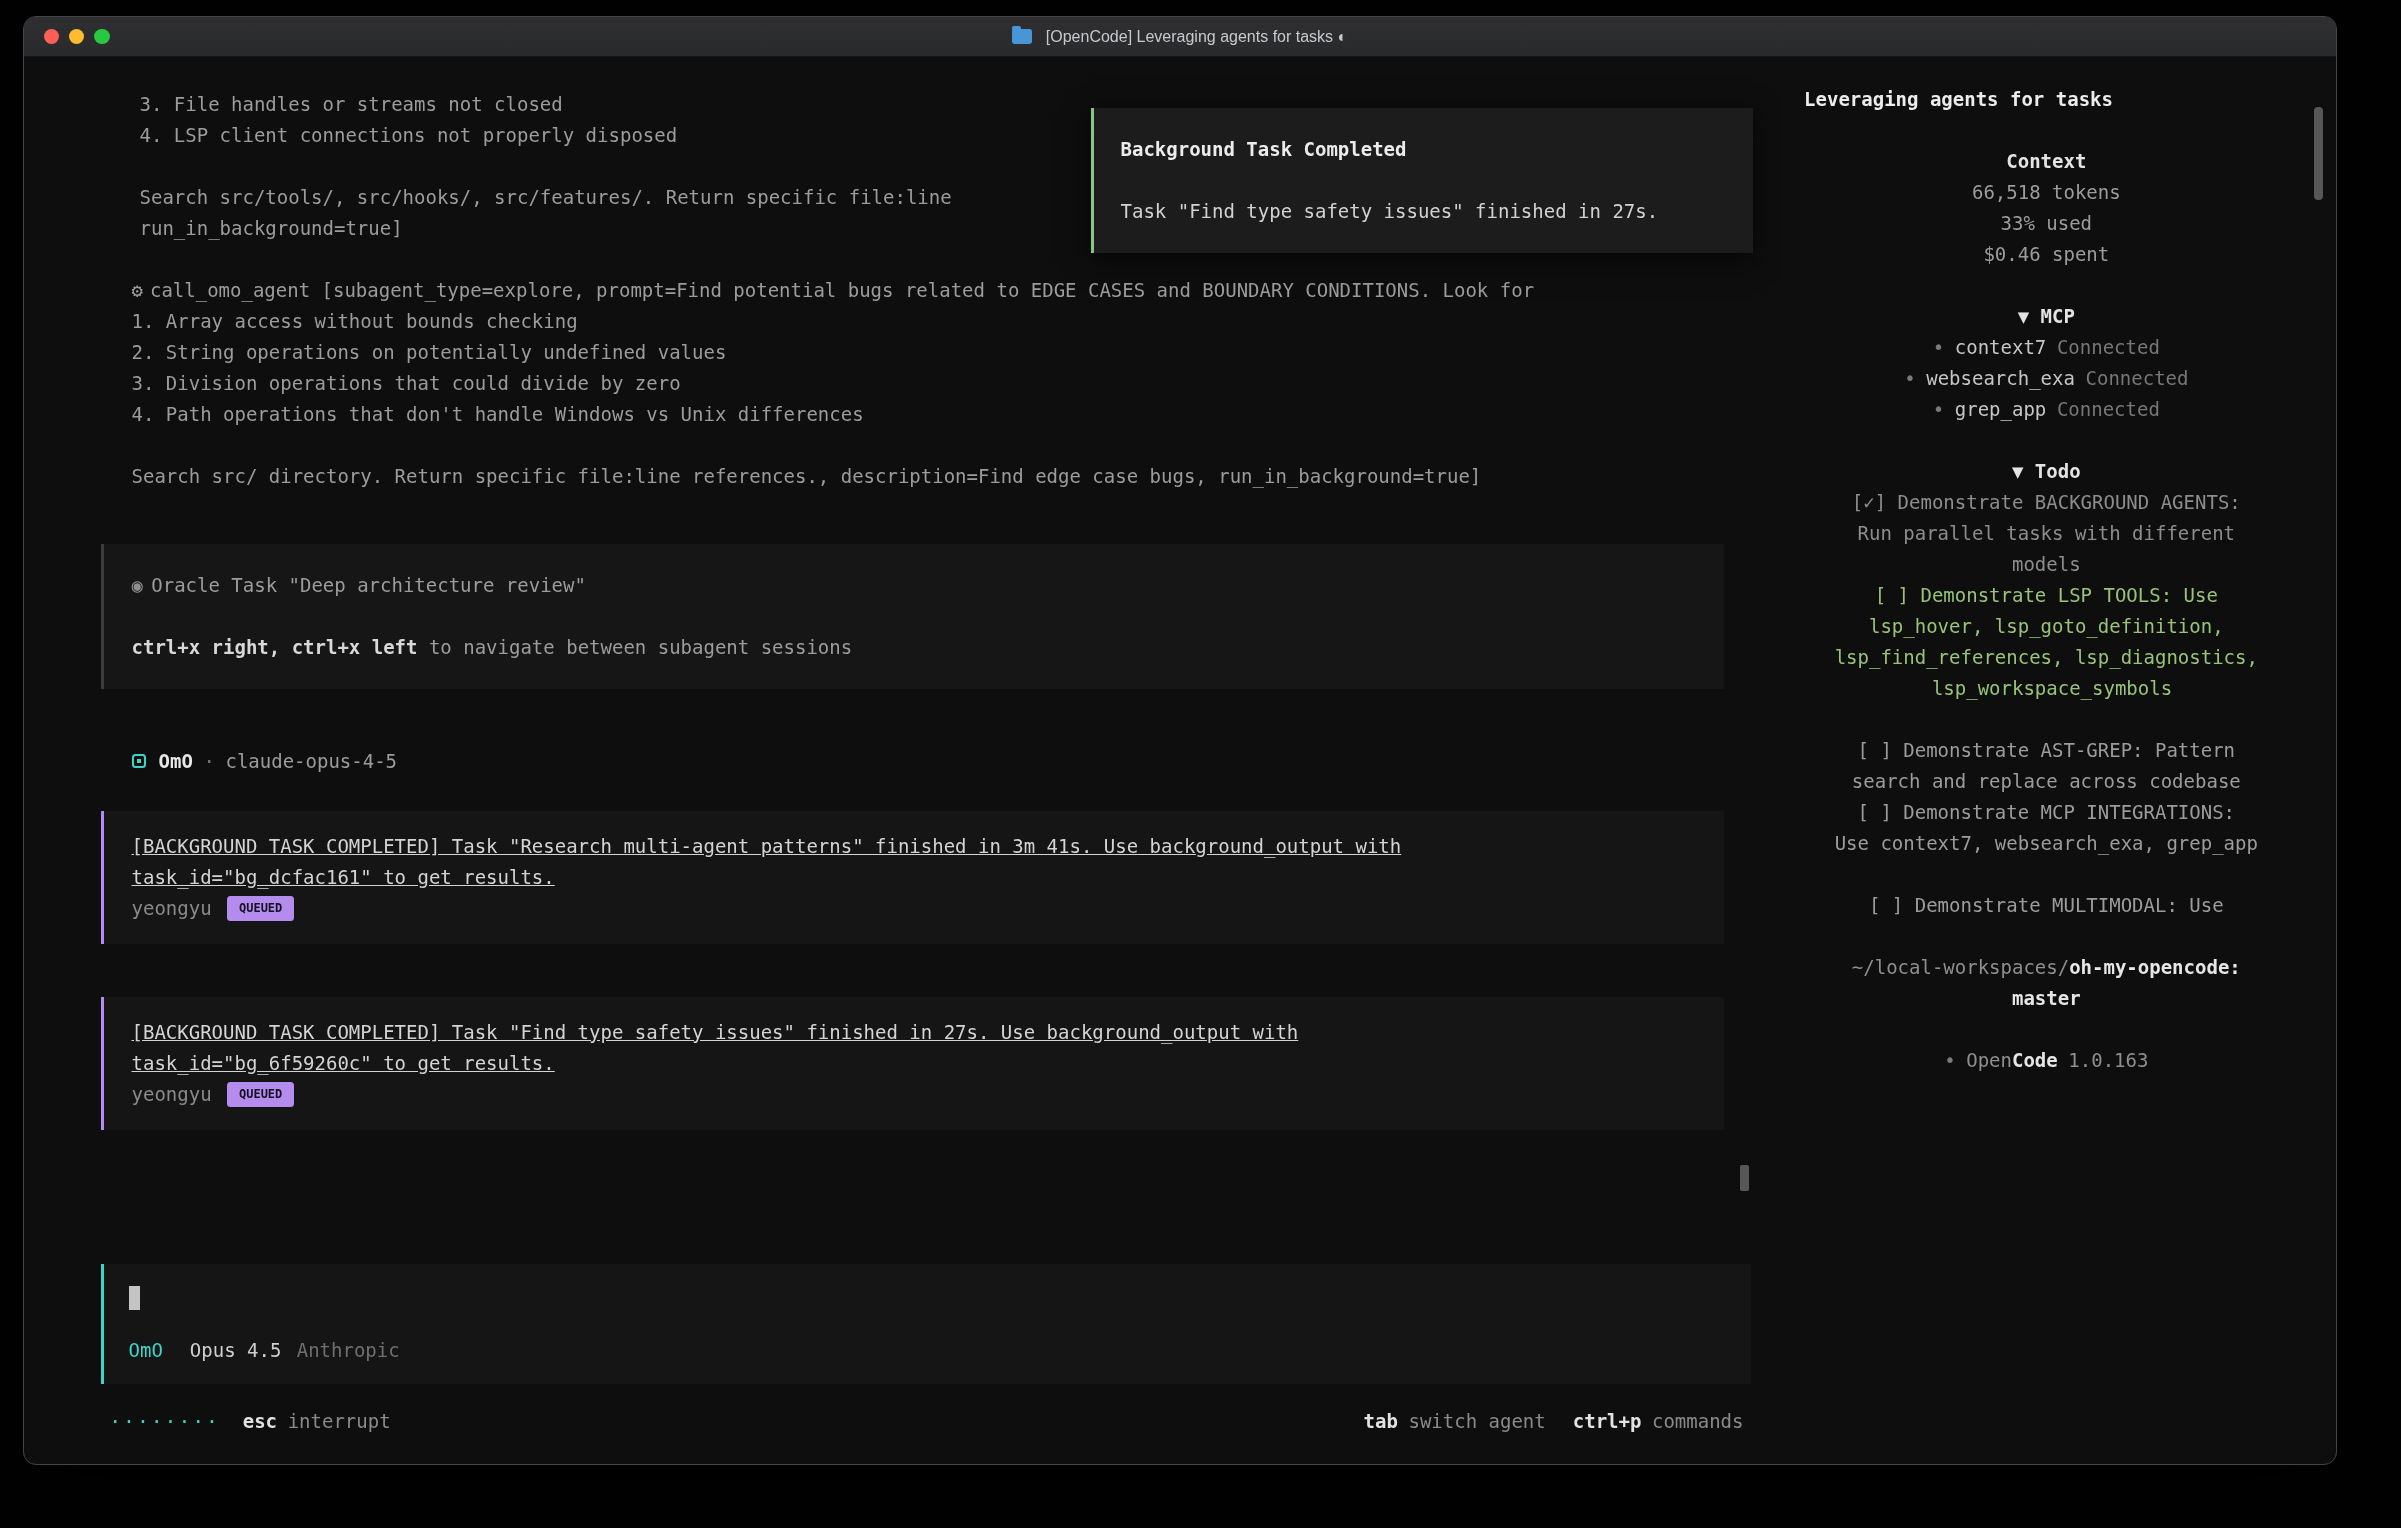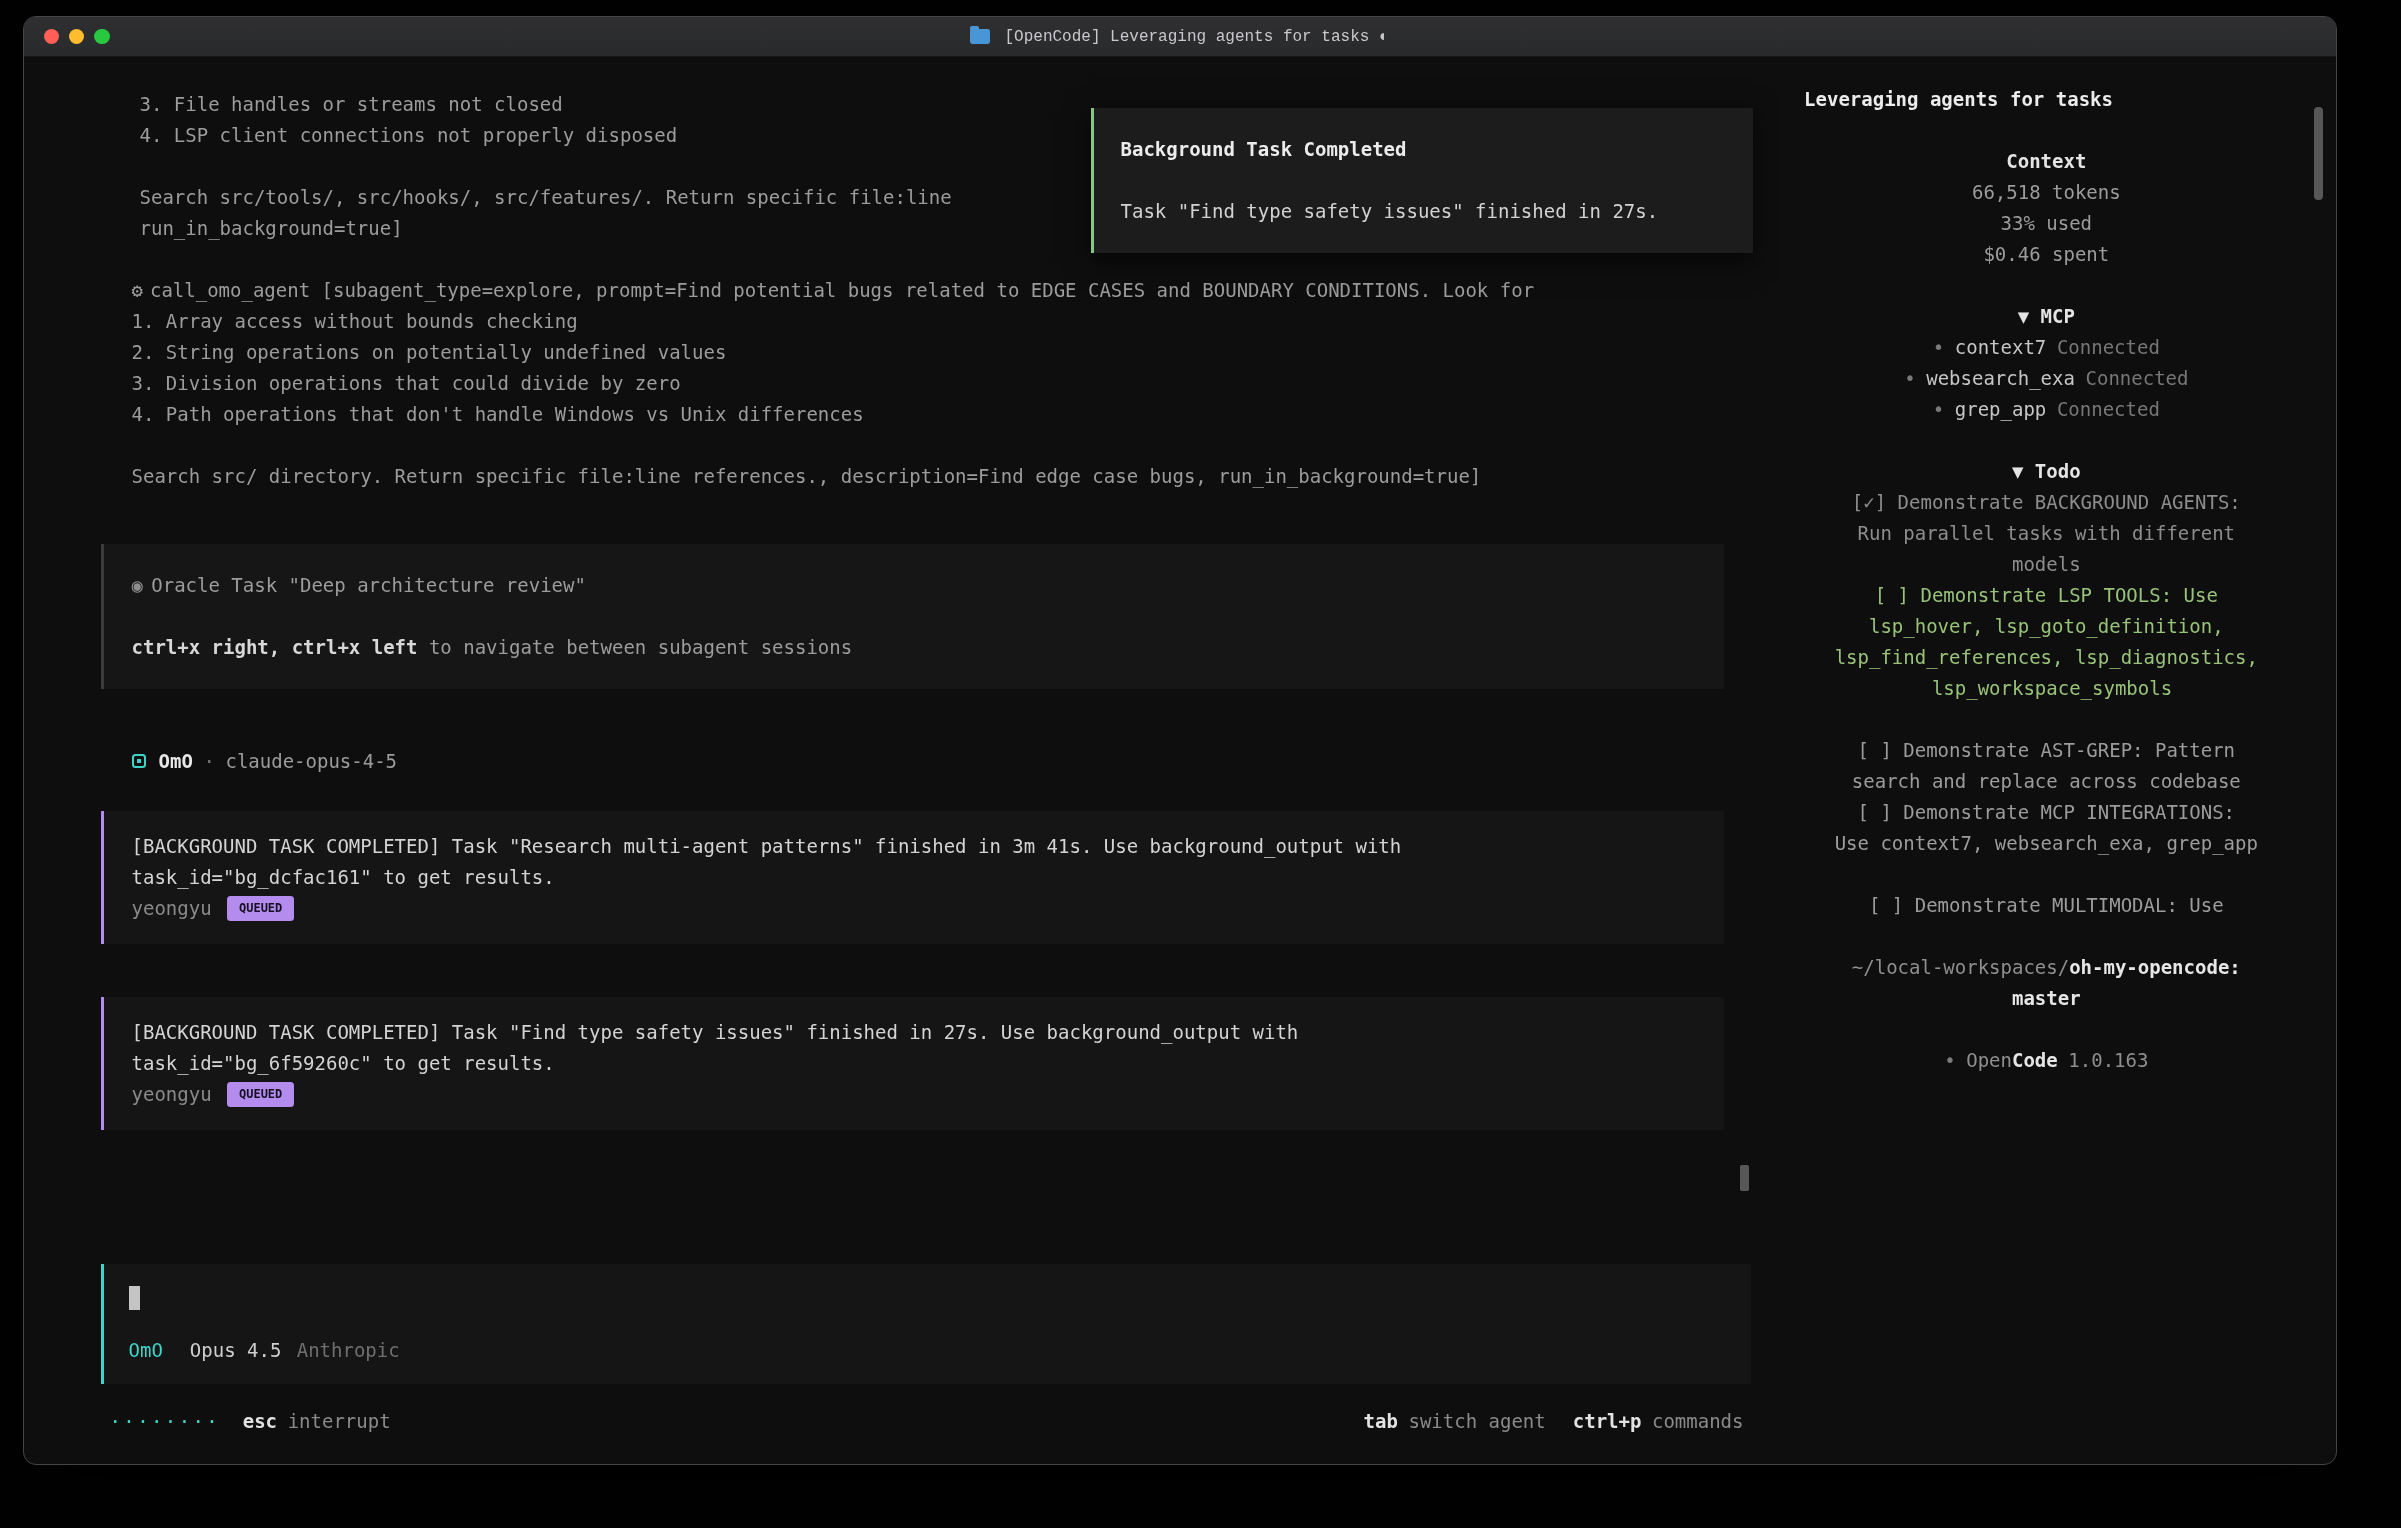--- a/index.html
+++ b/index.html
@@ -15,21 +15,21 @@
           border-radius:13px;overflow:hidden;border:0.6px solid #454547;box-shadow:0 23.6px 83px rgba(0,0,0,.85);
           display:flex;flex-direction:column;}
 
   
   .titlebar{flex:0 0 40px;background:linear-gradient(#2f2f31,#292a2c);border-bottom:0.6px solid #151515;
             display:flex;align-items:center;position:relative;}
   .traffic{display:flex;gap:10px;padding-left:20px;z-index:2;}
   .tl{width:15.4px;height:15.4px;border-radius:50%;}
   .tl.red{background:#ff5f57;} .tl.yellow{background:#febc2e;} .tl.green{background:#28c840;}
   .titletext{position:absolute;left:0;right:0;display:flex;justify-content:center;align-items:center;gap:14px;
-             font-family:Liberation Mono, monospace;font-size:16px;color:#c9c9cd;}
+             font-family:Liberation Sans, sans-serif;font-size:16px;color:#c9c9cd;}
   .folder-ic{width:20px;height:14.8px;background:#4896d6;border-radius:2.4px;position:relative;display:inline-block;}
   .folder-ic::before{content:"";position:absolute;top:-3.5px;left:0;width:8.9px;height:4.7px;background:#4896d6;border-radius:1.8px 1.8px 0 0;}
 
   
   .bodyrow{flex:1;display:flex;min-height:0;font-size:19px;line-height:31px;}
 
   .main{flex:1;min-width:0;display:flex;flex-direction:column;position:relative;}
   .scrollarea{flex:1 1 auto;min-height:0;overflow:hidden;position:relative;padding:23.6px 57px 0 77px;}
 
   .plain{color:var(--text);white-space:pre-wrap;padding-left:31px;margin:8px;}
@@ -49,21 +49,21 @@
 
   .agent-header{margin-top:57px;padding-left:31px;display:flex;align-items:center;}
   .omo-icon{width:14px;height:14px;border:2.4px solid var(--teal);border-radius:3.5px;position:relative;margin-right:13px;flex:0 0 auto;}
   .omo-icon::after{content:"";position:absolute;inset:3px;background:var(--teal);}
   .agent-name{color:var(--bright);font-weight:bold;}
   .agent-sep{color:#777;margin:0 10.6px;}
   .agent-model{color:var(--text);}
 
   .msg{background:var(--card);border-left:3.5px solid var(--purple);padding:20px 28px;color:#d4d4d4;}
   .msg.m1{margin-top:34px;} .msg.m2{margin-top:53px;}
-  .msg .mtext{white-space:pre-wrap;}
+  .msg .mtext{white-space:pre-wrap;text-decoration:underline;}
   .msg .meta{display:flex;align-items:center;}
   .author{color:var(--dim);margin-right:15.4px;}
   .badge{background:var(--purple);color:#141022;font-weight:bold;font-size:12px;line-height:25px;padding:0 12px;border-radius:3.5px;}
 
   .vtrack{position:absolute;right:32px;top:21px;bottom:5.9px;width:8.3px;}
   .vthumb{position:absolute;left:0;width:8.3px;border-radius:1.8px;}
   .vthumb.a{top:35px;height:28px;background:#6b6b6b;}
   .vthumb.b{top:1087px;height:26px;background:#575757;}
 
   .inputbox{flex:0 0 auto;margin:31px 29.5px 0 77px;background:var(--card);border-left:3.5px solid var(--teal);

